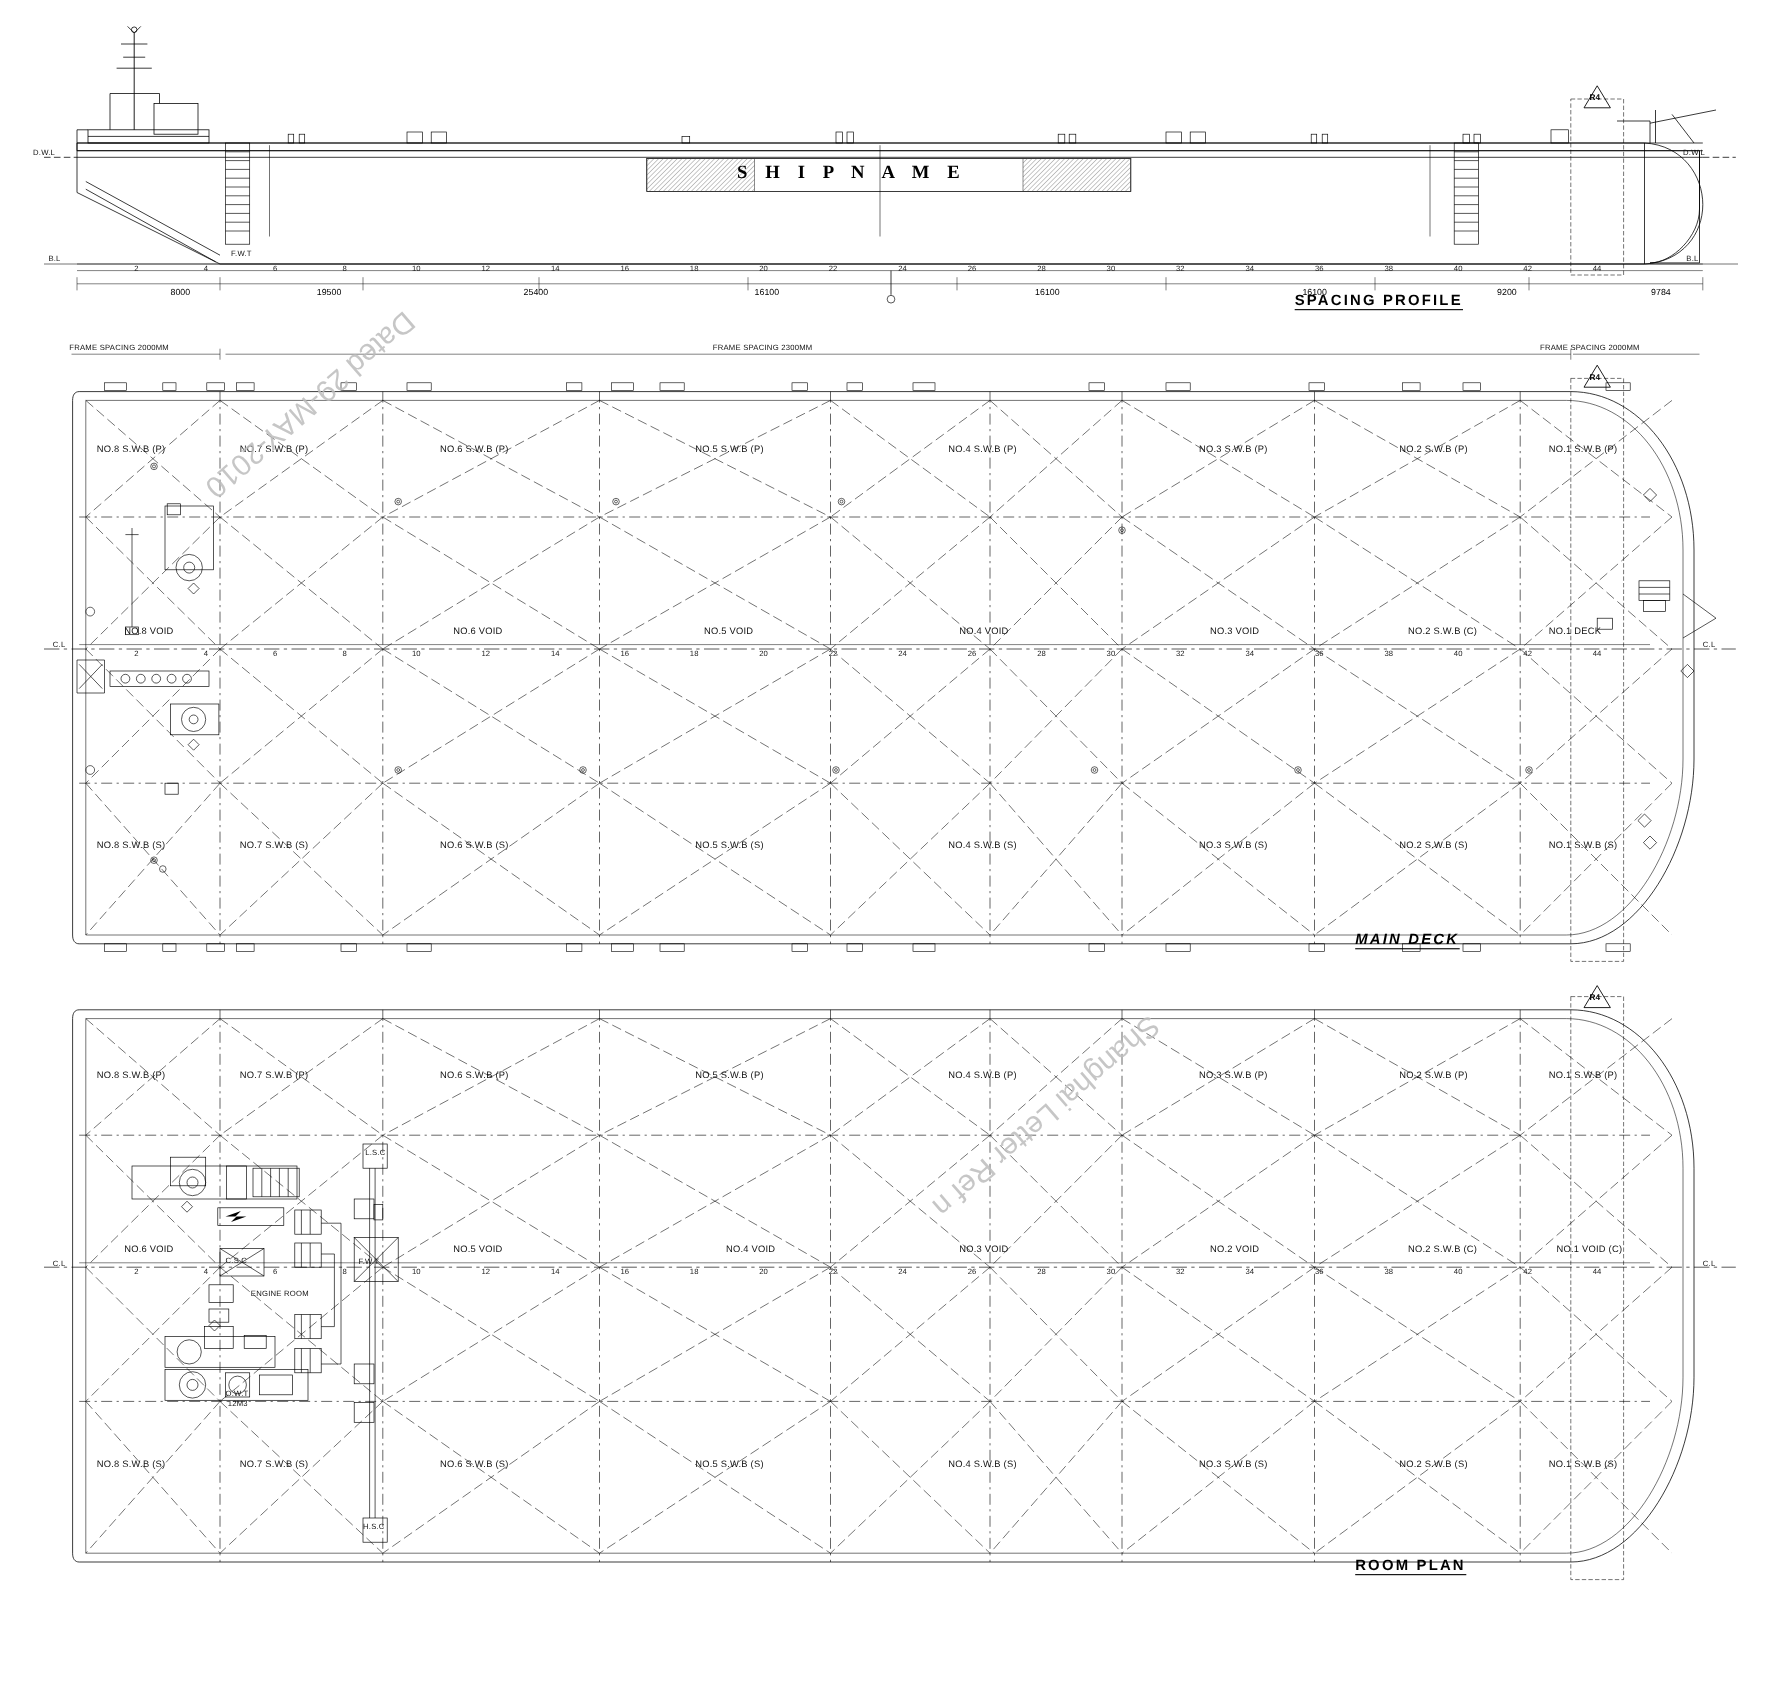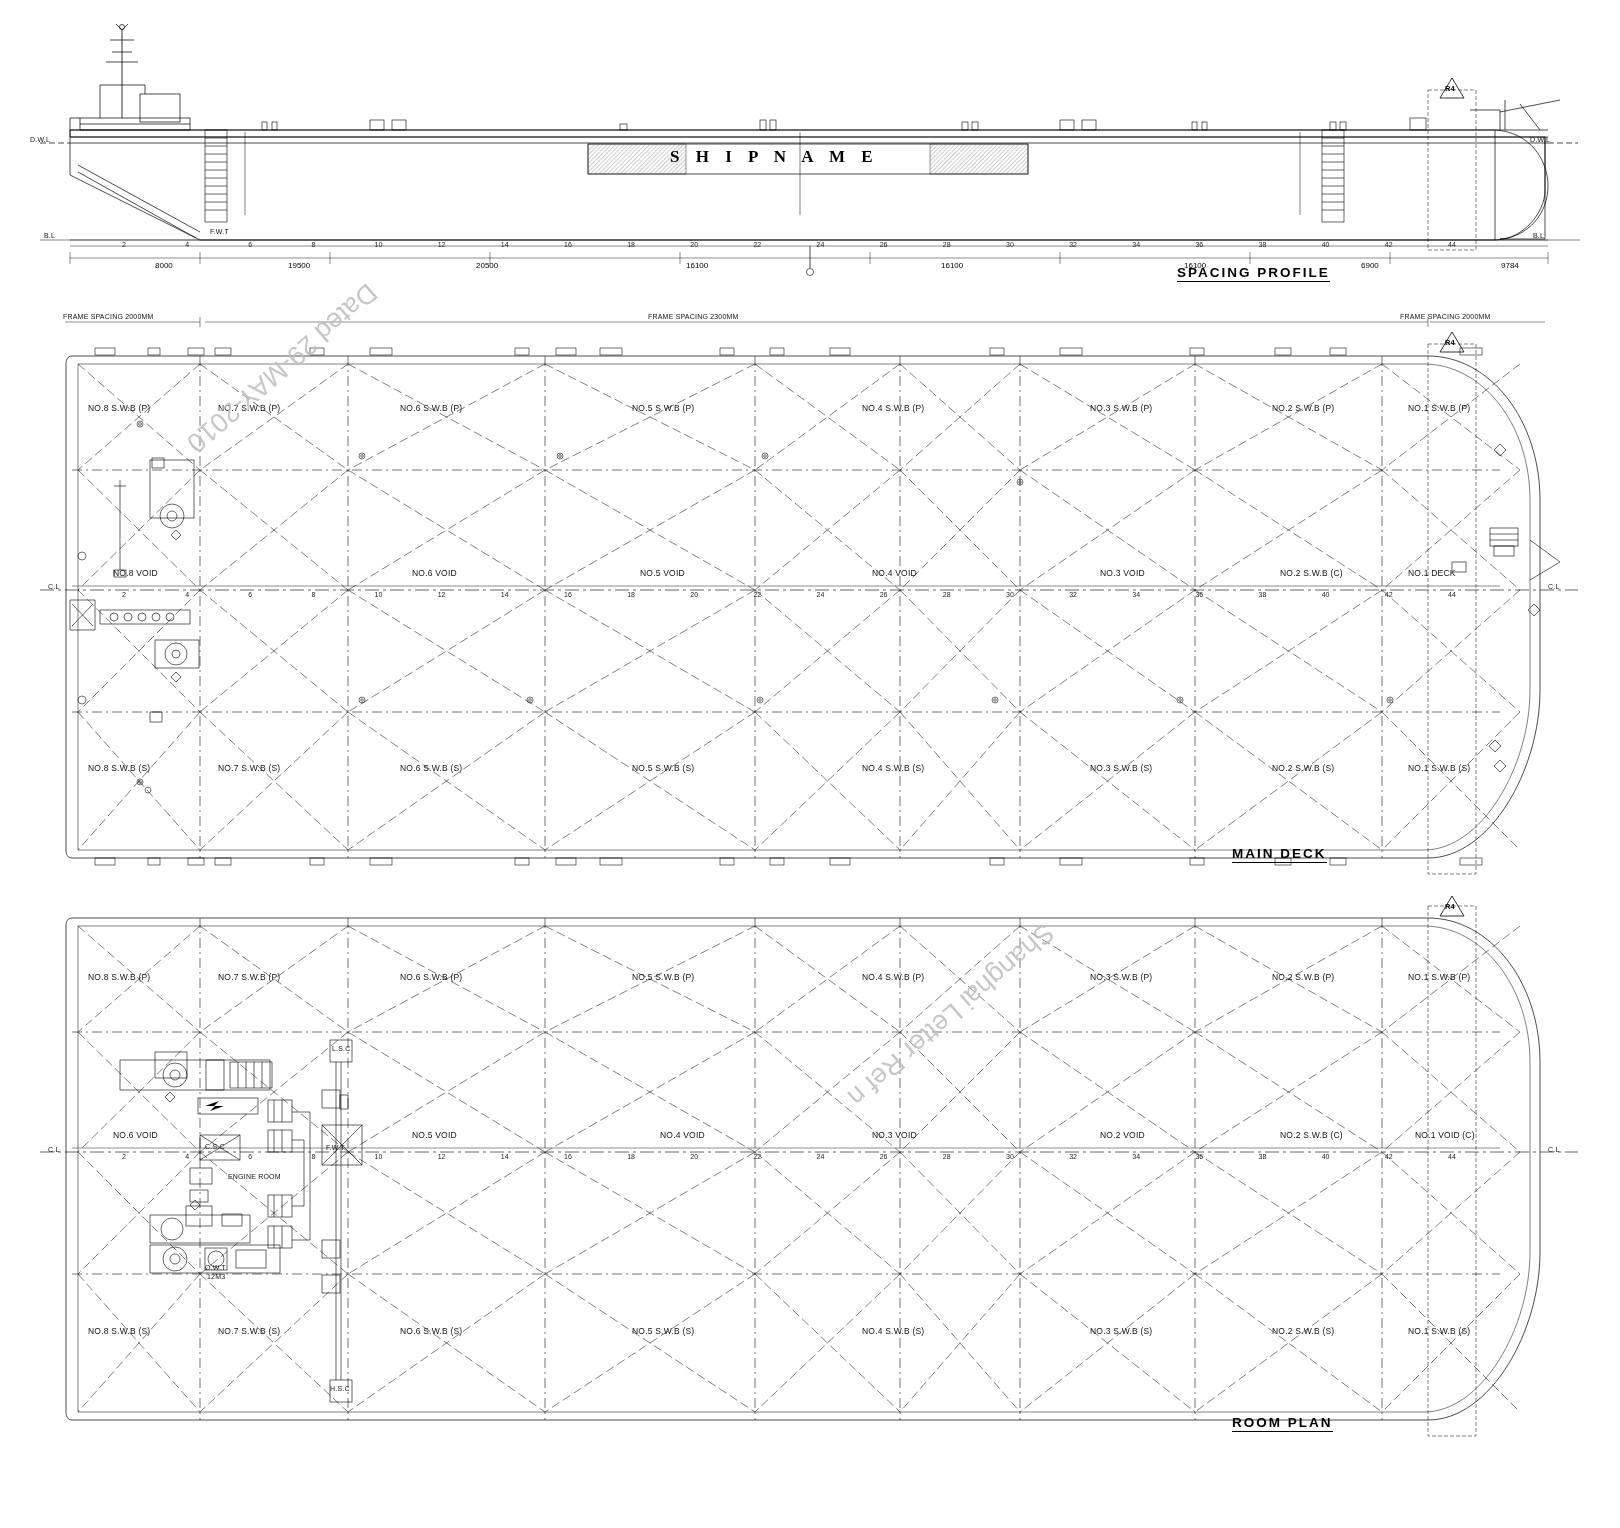--- a/index.html
+++ b/index.html
@@ -544,34 +544,34 @@
 
   <div class="lbl tiny" style="left:30px; top:136px;">D.W.L</div>
   <div class="lbl tiny" style="left:1530px; top:136px;">D.W.L</div>
   <div class="lbl tiny" style="left:44px; top:232px;">B.L</div>
   <div class="lbl tiny" style="left:1533px; top:232px;">B.L</div>
   <div class="lbl tiny" style="left:210px; top:228px;">F.W.T</div>
 
   <div class="shipname" style="left:670px; top:147px;">S H I P   N A M E</div>
 
   <div class="view-title" style="left:1177px; top:265px;">SPACING  PROFILE</div>
-  <div class="view-title" style="left:1232px; top:846px;">MAIN  DECK</div>
+  <div class="view-title" style="left:1232px; top:846px;font-style:italic;">MAIN  DECK</div>
   <div class="view-title" style="left:1232px; top:1415px;">ROOM  PLAN</div>
 
   <div class="rev-tri" style="left:1445px; top:84px;">R4</div>
   <div class="rev-tri" style="left:1445px; top:338px;">R4</div>
   <div class="rev-tri" style="left:1445px; top:902px;">R4</div>
 
   <div class="dimtext" style="left:119px; top:261px;">8000</div>
   <div class="dimtext" style="left:252px; top:261px;">19500</div>
-  <div class="dimtext" style="left:440px; top:261px;">20500</div>
+  <div class="dimtext" style="left:440px; top:261px;">25400</div>
   <div class="dimtext" style="left:650px; top:261px;">16100</div>
   <div class="dimtext" style="left:905px; top:261px;">16100</div>
   <div class="dimtext" style="left:1148px; top:261px;">16100</div>
-  <div class="dimtext" style="left:1325px; top:261px;">6900</div>
+  <div class="dimtext" style="left:1325px; top:261px;">9200</div>
   <div class="dimtext" style="left:1465px; top:261px;">9784</div>
 
   <div class="lbl tiny" style="left:63px; top:313px;">FRAME SPACING  2000MM</div>
   <div class="lbl tiny" style="left:648px; top:313px;">FRAME SPACING  2300MM</div>
   <div class="lbl tiny" style="left:1400px; top:313px;">FRAME SPACING  2000MM</div>
 
   <div class="lbl tiny" style="left:48px; top:583px;">C.L</div>
   <div class="lbl tiny" style="left:1548px; top:583px;">C.L</div>
 
   <div class="lbl" style="left:88px; top:403px;">NO.8 S.W.B  (P)</div>

